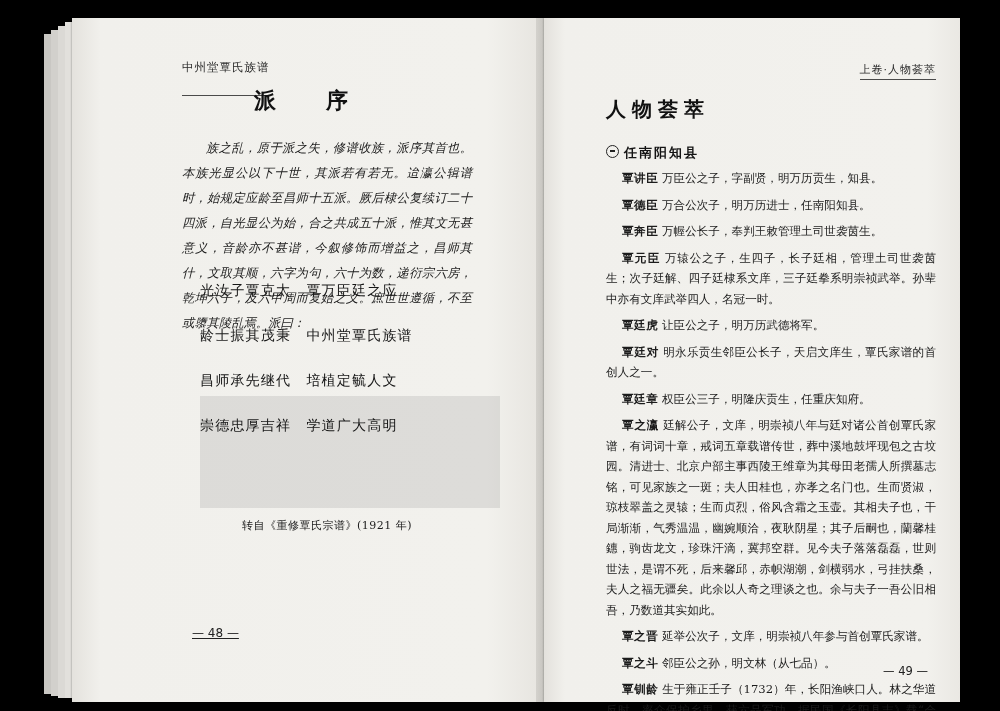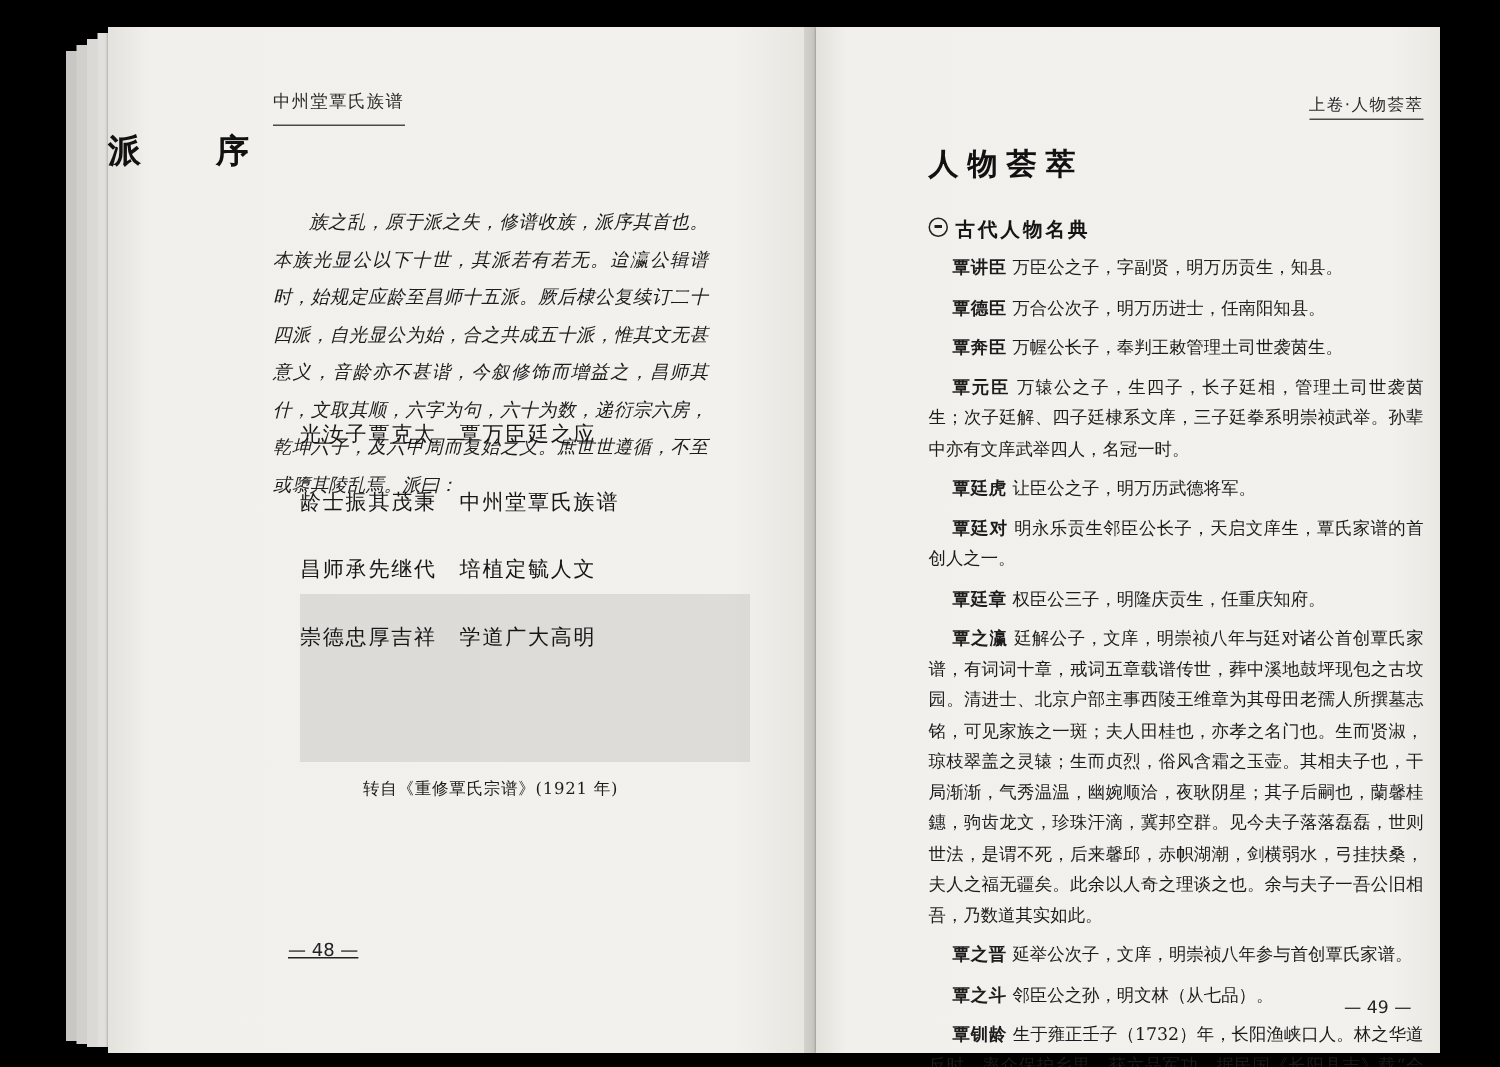--- a/index.html
+++ b/index.html
@@ -75,27 +75,28 @@
   }
   .header-left {
     position: absolute;
     left: 110px;
     top: 42px;
     font-size: 11.5px;
     letter-spacing: 1px;
     color: #2a2a2a;
     font-family: "DejaVu Sans", sans-serif;
     border-bottom: 1px solid #4a4a4a;
-    padding-bottom: 8px;
+    padding-bottom: 20px;
   }
   .title-left {
     position: absolute;
     top: 68px;
     left: 0;
     width: 472px;
+    text-align: center;
     font-size: 22px;
     letter-spacing: 14px;
     font-weight: bold;
     font-family: Liberation Mono, monospace;
     color: #111;
   }
   .body-left {
     position: absolute;
     left: 110px;
     top: 118px;
@@ -145,21 +146,21 @@
     left: 120px;
     top: 608px;
     font-size: 12px;
     color: #222;
     text-decoration: underline;
   }
 
   
   .rp {
     position: absolute;
-    left: 17px; top: 0;
+    left: 4px; top: 0;
     width: 416px; height: 684px;
     color: #1a1a1a;
   }
   .header-right {
     position: absolute;
     right: 28px;
     top: 44px;
     font-size: 11px;
     letter-spacing: 1px;
     color: #2a2a2a;
@@ -266,21 +267,21 @@
 
     <div class="gutter"></div>
 
     <div class="page page-right">
       <div class="rp">
         <div class="header-right">上卷·人物荟萃</div>
 
         <div class="title-right">人物荟萃</div>
 
         <div class="subhead">
-          <span class="marker"></span><span>古代人物名典</span>
+          <span class="marker"></span><span>任南阳知县</span>
         </div>
 
         <div class="entries">
           <div class="entry">
             <span class="nm">覃讲臣</span>
             <span>万臣公之子，字副贤，明万历贡生，知县。</span>
           </div>
           <div class="entry">
             <span class="nm">覃德臣</span>
             <span>万合公次子，明万历进士，任南阳知县。</span>

